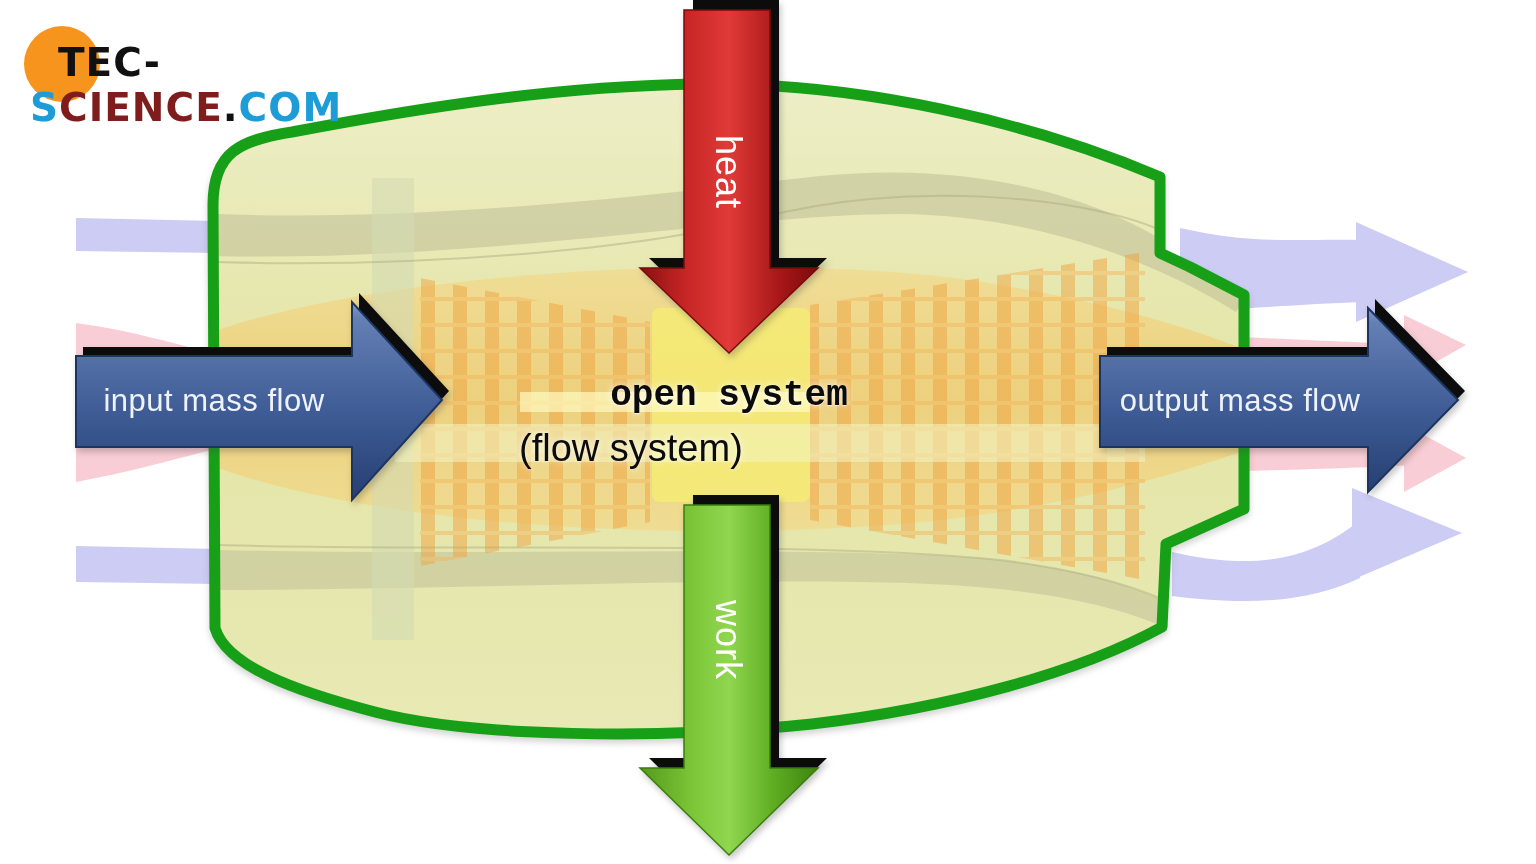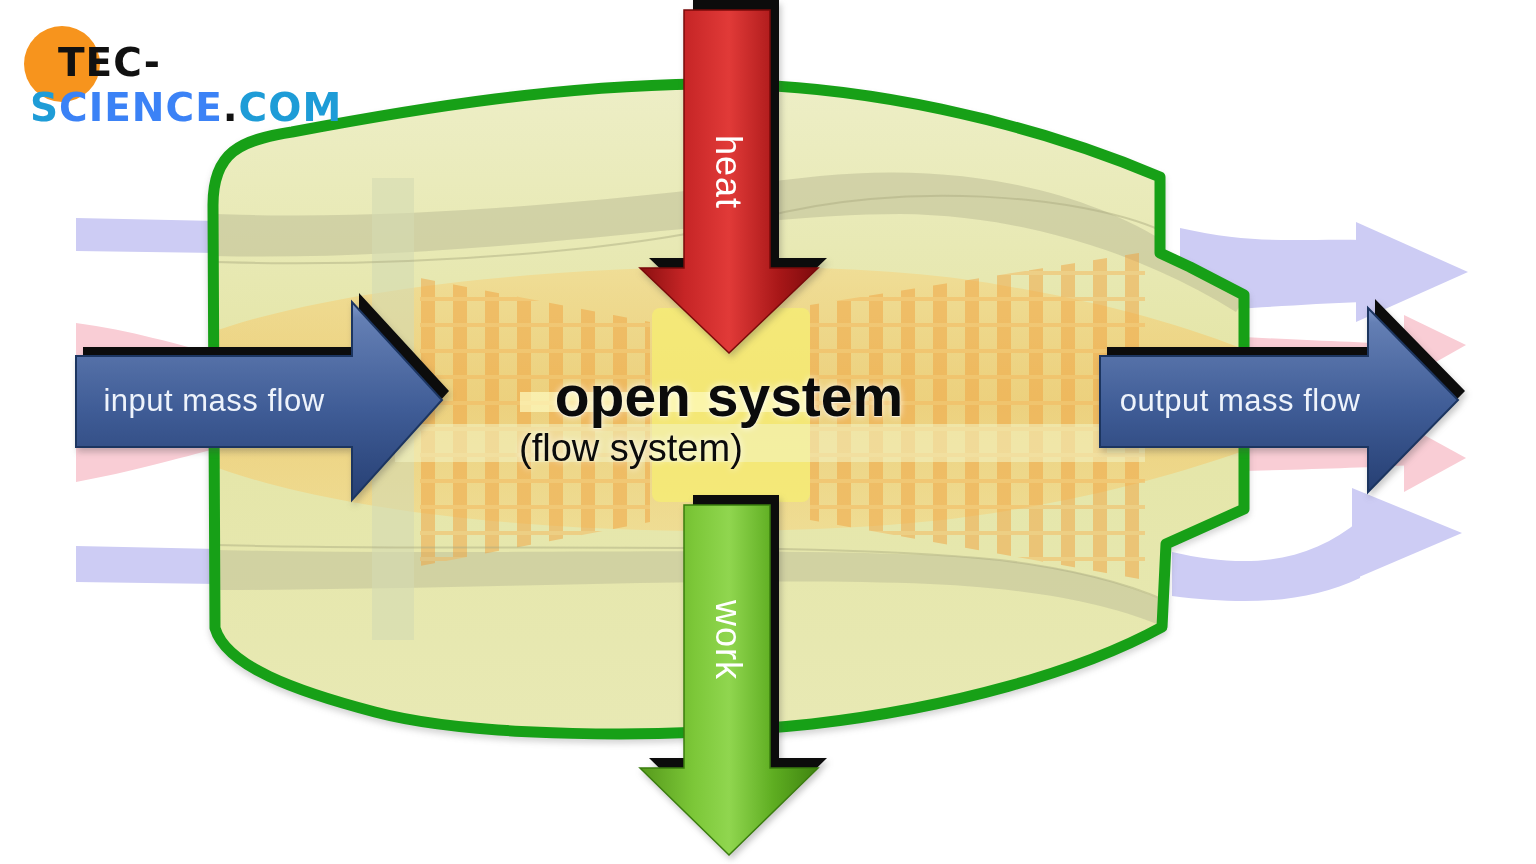--- a/index.html
+++ b/index.html
@@ -4,22 +4,22 @@
 <style>
   html,body{margin:0;padding:0;background:#fff;}
   .stage{position:relative;width:1536px;height:864px;background:#ffffff;overflow:hidden;
          font-family:"Liberation Sans", sans-serif;}
   .stage svg{position:absolute;left:0;top:0;}
   .lbl{position:absolute;color:#eef3fb;text-align:center;white-space:nowrap;}
   .lbl-h{font-size:31px;letter-spacing:.5px;}
   .lbl-rot{display:flex;align-items:center;justify-content:center;color:#ffffff;
            font-size:36px;letter-spacing:1px;transform:rotate(90deg);}
   .title-main{position:absolute;left:519px;top:372px;width:420px;text-align:center;
-              font-size:57px;line-height:48px;font-weight:bold;color:#0b0b0b;
-              text-shadow:0 0 7px rgba(255,255,255,.95),0 1px 0 rgba(255,255,255,.6);}
+              font-size:36px;line-height:48px;font-weight:bold;color:#0b0b0b;
+              text-shadow:0 0 7px rgba(255,255,255,.95),0 1px 0 rgba(255,255,255,.6);font-family:Liberation Mono, monospace;}
   .title-sub{position:absolute;left:519px;top:426px;width:420px;text-align:left;
              font-size:38px;line-height:44px;color:#0b0b0b;
              text-shadow:0 0 7px rgba(255,255,255,.95);}
   .logo{position:absolute;left:0;top:0;width:420px;height:110px;}
   .logo-circle{position:absolute;left:24px;top:26px;width:76px;height:76px;border-radius:50%;}
   .logo-text{position:absolute;left:30px;top:40px;font-family:"DejaVu Sans", sans-serif;
              font-weight:700;font-size:39px;letter-spacing:1px;color:#111;}
   .g-shadow{filter:drop-shadow(2px 4px 3px rgba(70,70,70,.30));}
   .b-shadow{filter:drop-shadow(0 4px 3px rgba(60,60,60,.22));}
 </style>
@@ -155,17 +155,17 @@
 <div class="lbl lbl-rot" style="left:678px;top:142px;width:100px;height:60px;">heat</div>
 
 <div class="lbl lbl-rot" style="left:678px;top:610px;width:100px;height:60px;">work</div>
 
 <div class="title-main">open system</div>
 <div class="title-sub">(flow system)</div>
 
 <div class="logo">
   <div class="logo-circle" style="background:#f7941d;"></div>
   <div class="logo-text">
-    <span style="color:#111;margin-left:28px;">TEC-</span><span style="color:#1e9cd7;">S</span><span style="color:#3b82f6;">CIENCE</span><span style="color:#111;">.</span><span style="color:#1e9cd7;margin-top:13px;">COM</span>
+    <span style="color:#111;margin-left:28px;">TEC-</span><span style="color:#1e9cd7;">S</span><span style="color:#7f1d1d;">CIENCE</span><span style="color:#111;">.</span><span style="color:#1e9cd7;margin-top:13px;">COM</span>
   </div>
 </div>
 
 </div>
 
 </body></html>

